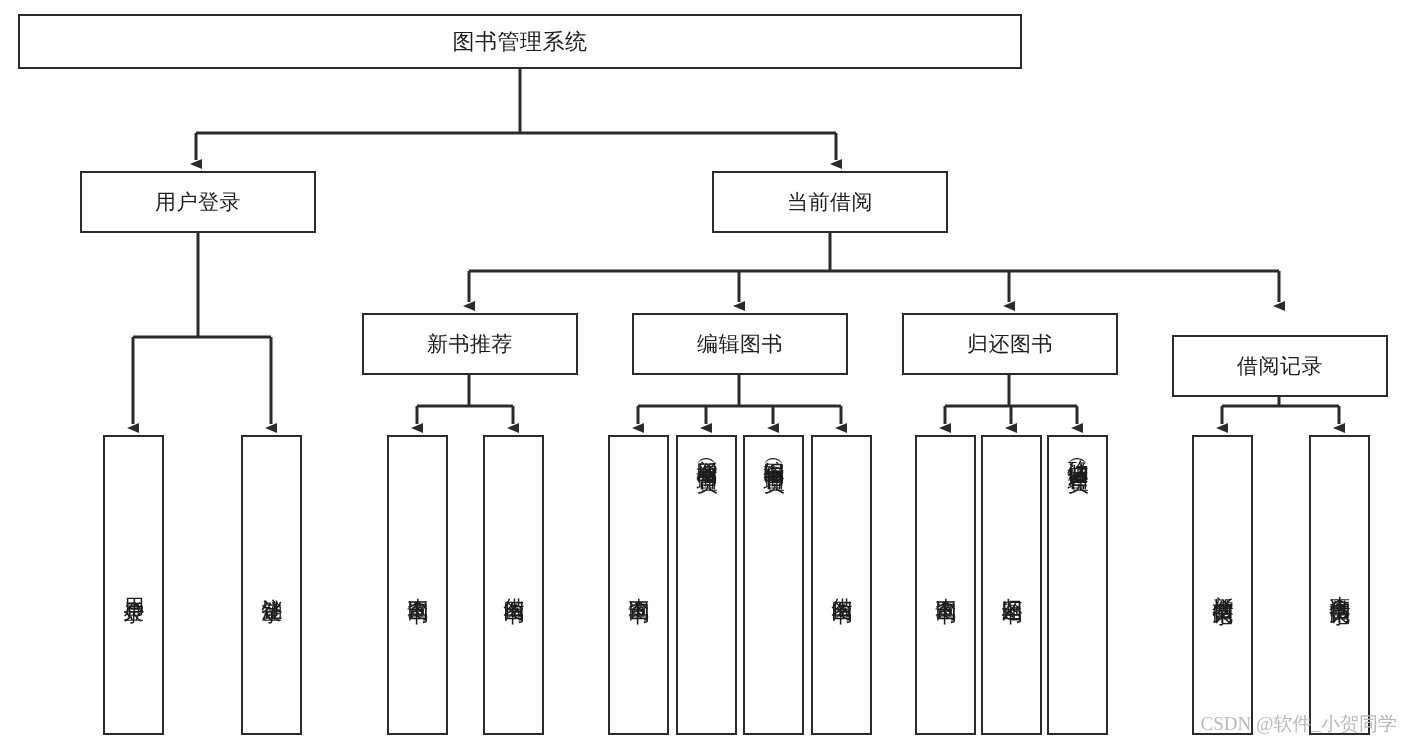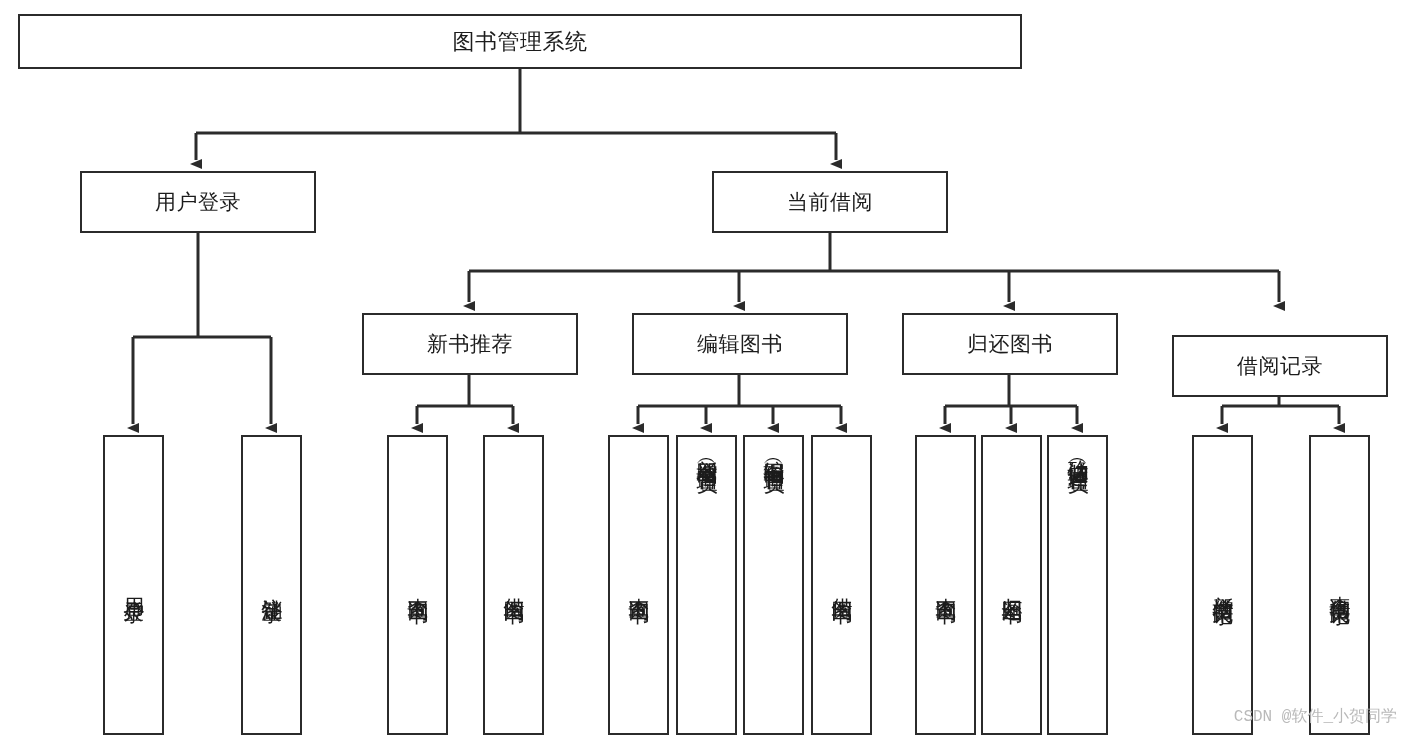--- a/index.html
+++ b/index.html
@@ -64,26 +64,26 @@
     line-height: 1;
   }
   
   .node.v.mid {
     align-items: center;
     padding-top: 0;
   }
   #watermark {
     position: absolute;
     right: 8px;
-    bottom: 20px;
-    font-size: 16px;
+    bottom: 10px;
+    font-size: 19px;
     color: #b9b9b9;
     z-index: 5;
     white-space: nowrap;
-    font-family: Liberation Mono, monospace;
+    font-family: Liberation Serif, serif;
   }
 </style>
 </head>
 <body>
 
 <div id="diagram-root">
 
   <svg id="edge-layer" viewBox="0 0 1405 747" xmlns="http://www.w3.org/2000/svg">
     <defs>
       <marker id="arrow" markerWidth="10" markerHeight="12" refX="1" refY="6" orient="auto" markerUnits="userSpaceOnUse">

